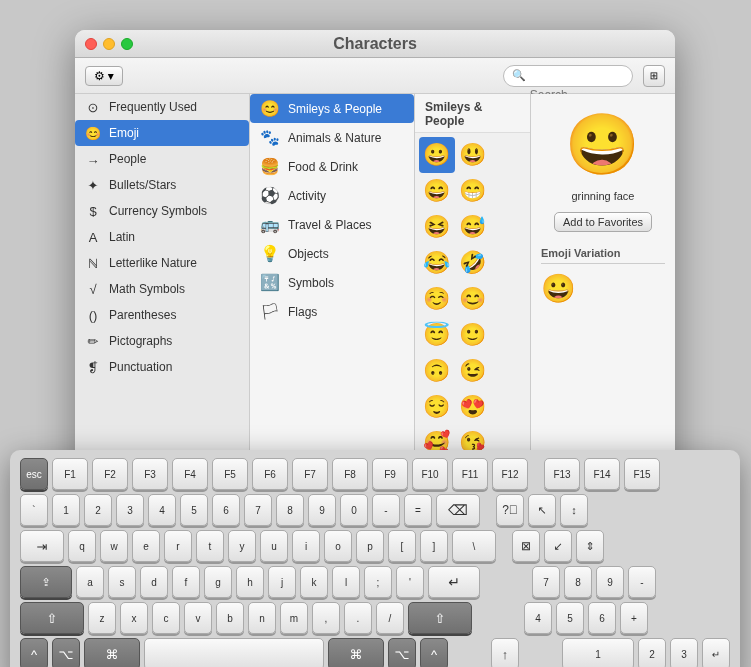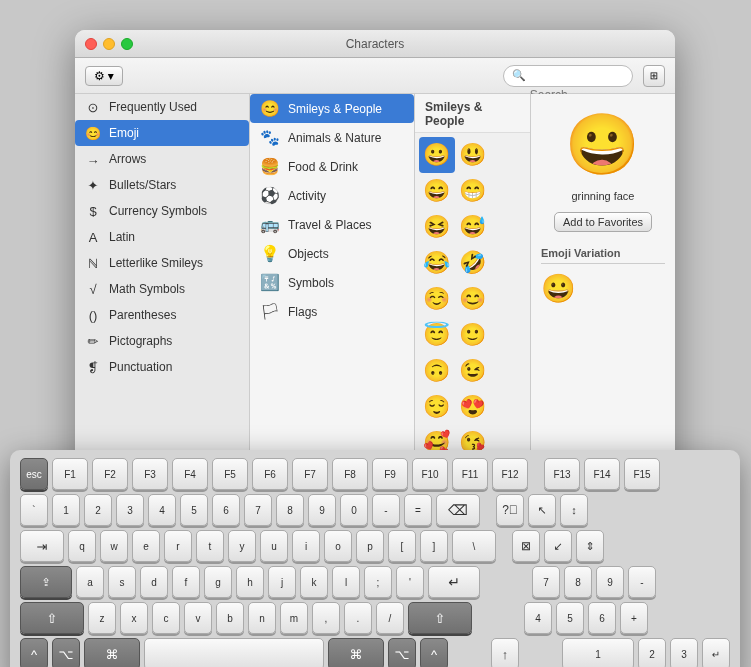--- a/index.html
+++ b/index.html
@@ -30,22 +30,22 @@
       align-items: center;
       padding: 0 10px;
       border-bottom: 1px solid #b0b0b0;
       position: relative;
     }
 
     .window-title {
       position: absolute;
       left: 50%;
       transform: translateX(-50%);
-      font-size: 12px;
-      font-weight: 400;
+      font-size: 16px;
+      font-weight: 700;
       color: #555;
     }
 
     .traffic-lights {
       display: flex;
       gap: 6px;
     }
 
     .traffic-light {
       width: 12px;
@@ -414,37 +414,37 @@
       <div class="sidebar-item">
         <span class="sidebar-icon">⊙</span>
         <span>Frequently Used</span>
       </div>
       <div class="sidebar-item active">
         <span class="sidebar-icon">😊</span>
         <span>Emoji</span>
       </div>
       <div class="sidebar-item">
         <span class="sidebar-icon">→</span>
-        <span>Arrows</span>
+        <span>People</span>
       </div>
       <div class="sidebar-item">
         <span class="sidebar-icon">✦</span>
         <span>Bullets/Stars</span>
       </div>
       <div class="sidebar-item">
         <span class="sidebar-icon">$</span>
         <span>Currency Symbols</span>
       </div>
       <div class="sidebar-item">
         <span class="sidebar-icon">A</span>
         <span>Latin</span>
       </div>
       <div class="sidebar-item">
         <span class="sidebar-icon">ℕ</span>
-        <span>Letterlike Smileys</span>
+        <span>Letterlike Nature</span>
       </div>
       <div class="sidebar-item">
         <span class="sidebar-icon">√</span>
         <span>Math Symbols</span>
       </div>
       <div class="sidebar-item">
         <span class="sidebar-icon">()</span>
         <span>Parentheses</span>
       </div>
       <div class="sidebar-item">

